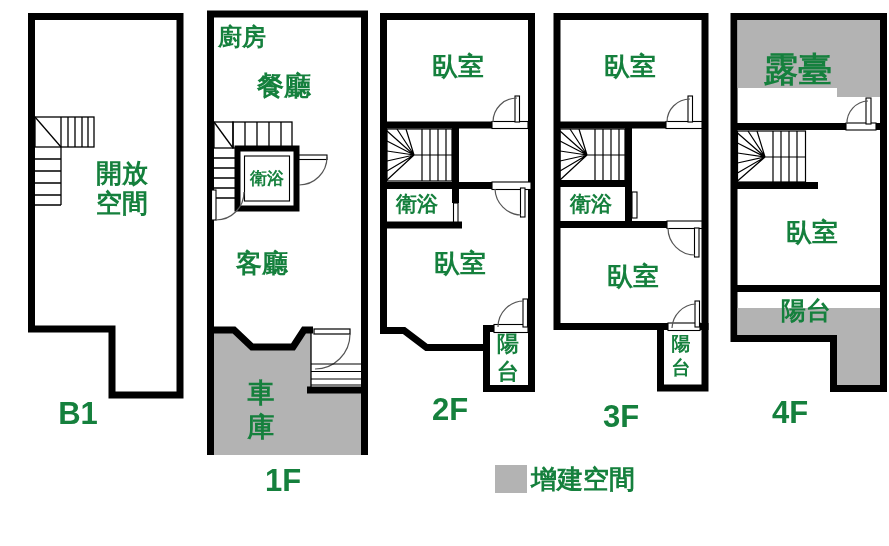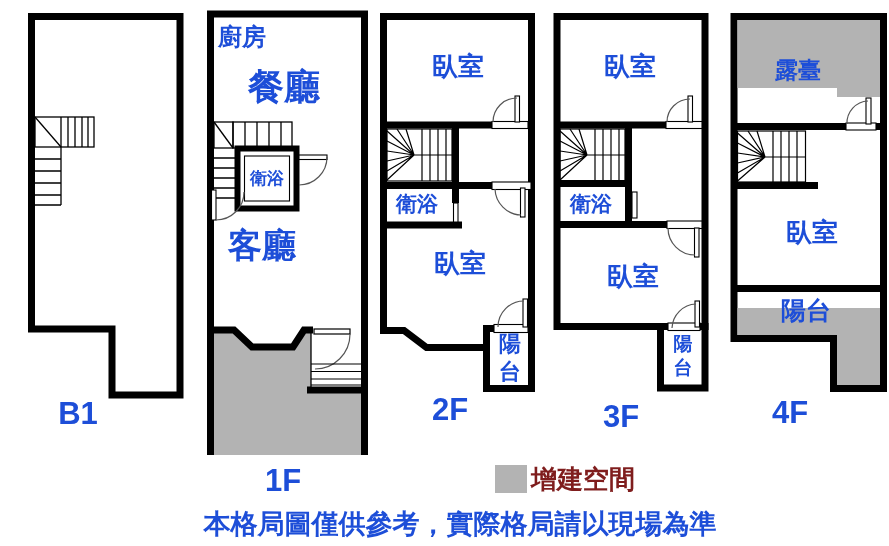--- a/index.html
+++ b/index.html
@@ -3,30 +3,30 @@
 <meta charset="utf-8">
 <style>
   html,body{margin:0;padding:0;background:#fff;}
   #canvas{
     position:relative;width:889px;height:546px;background:#fff;overflow:hidden;
     font-family:"Liberation Sans","DejaVu Sans",sans-serif;
   }
   #plan-svg{position:absolute;left:0;top:0;}
   .lbl{
     position:absolute;transform:translate(-50%,-50%);
-    color:#1d4ed8;font-weight:600;white-space:nowrap;line-height:1.15;
-    text-align:right;
+    color:#15803d;font-weight:600;white-space:nowrap;line-height:1.15;
+    text-align:left;
   }
   .multi{white-space:normal;word-break:break-all;}
   .fl{font-size:31px;font-weight:700;}
   .cap{font-size:27px;font-weight:700;}
   .legend-box{position:absolute;background:var(--added,#b3b3b3);}
   .legend-lbl{
     position:absolute;transform:translate(0,-50%);
-    font-size:26px;font-weight:700;color:#7f1d1d;white-space:nowrap;
+    font-size:26px;font-weight:700;color:#15803d;white-space:nowrap;
   }
 </style>
 </head>
 <body>
 
 <div id="canvas">
 
   <svg id="plan-svg" width="889" height="546" viewBox="0 0 889 546">
 
     <g>
@@ -178,43 +178,44 @@
         <path d="M773,131 V182 M781,131 V182 M789,131 V182 M797,131 V182"></path>
         <path d="M765,157 H805.5"></path>
       </g>
       <path d="M734,185.5 H818" stroke="#000" stroke-width="7"></path>
 
       <path d="M734,288.5 H887" stroke="#000" stroke-width="7"></path>
       <polygon points="737.5,308 880,308 880,385 837,385 837,335 737.5,335" fill="#b3b3b3"></polygon>
     </g>
   </svg>
 
+  <div class="lbl multi" style="left:125px;top:189px;width:58px;font-size:26px;">開放空間</div>
   <div class="lbl fl" style="left:78px;top:414px;">B1</div>
 
   <div class="lbl" style="left:242px;top:37px;font-size:24px;">廚房</div>
-  <div class="lbl" style="left:284px;top:87px;font-size:36px;">餐廳</div>
+  <div class="lbl" style="left:284px;top:87px;font-size:27px;">餐廳</div>
   <div class="lbl" style="left:267px;top:179px;font-size:17px;">衛浴</div>
-  <div class="lbl" style="left:262px;top:246px;font-size:34px;">客廳</div>
+  <div class="lbl" style="left:262px;top:264px;font-size:26px;">客廳</div>
+  <div class="lbl multi" style="left:262px;top:411px;width:29px;font-size:27px;line-height:1.25;">車庫</div>
   <div class="lbl fl" style="left:283px;top:481px;">1F</div>
 
   <div class="lbl" style="left:458px;top:67px;font-size:26px;">臥室</div>
   <div class="lbl" style="left:417px;top:204px;font-size:21px;">衛浴</div>
   <div class="lbl" style="left:460px;top:264px;font-size:26px;">臥室</div>
   <div class="lbl multi" style="left:509px;top:357px;width:24px;font-size:22px;line-height:1.25;">陽台</div>
   <div class="lbl fl" style="left:450px;top:410px;">2F</div>
 
   <div class="lbl" style="left:630px;top:67px;font-size:26px;">臥室</div>
   <div class="lbl" style="left:591px;top:204px;font-size:21px;">衛浴</div>
   <div class="lbl" style="left:633px;top:277px;font-size:26px;">臥室</div>
   <div class="lbl multi" style="left:682px;top:356px;width:21px;font-size:19px;line-height:1.25;">陽台</div>
   <div class="lbl fl" style="left:621px;top:417px;">3F</div>
 
-  <div class="lbl" style="left:798px;top:70px;font-size:23px;">露臺</div>
+  <div class="lbl" style="left:798px;top:70px;font-size:34px;">露臺</div>
   <div class="lbl" style="left:812px;top:233px;font-size:26px;">臥室</div>
   <div class="lbl" style="left:806px;top:310px;font-size:25px;">陽台</div>
   <div class="lbl fl" style="left:790px;top:413px;">4F</div>
 
   <div class="legend-box" style="left:495px;top:465px;width:32px;height:28px;"></div>
   <div class="legend-lbl" style="left:531px;top:479px;">增建空間</div>
 
-  <div class="lbl cap" style="left:460px;top:525px;">本格局圖僅供參考，實際格局請以現場為準</div>
 
 </div>
 
 </body></html>

